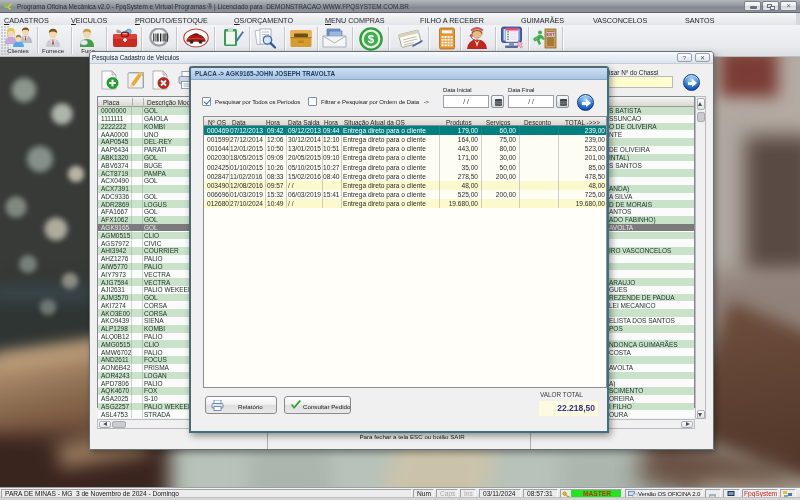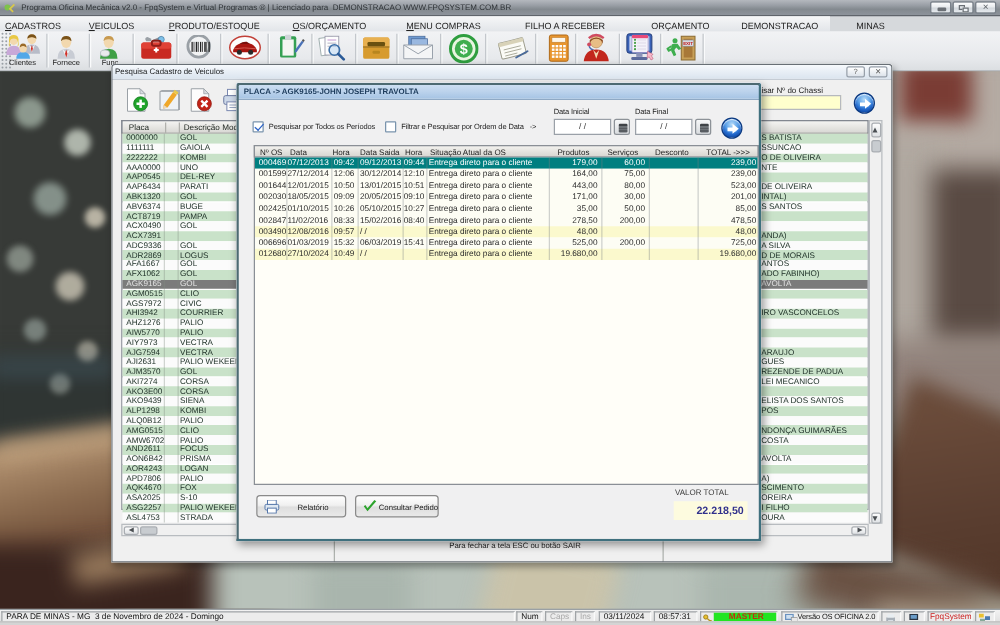--- a/index.html
+++ b/index.html
@@ -8,21 +8,21 @@
 #titlebar{position:absolute;left:0;top:0;width:800px;height:13px;
 background:linear-gradient(180deg,#b4b8be 0%,#9a9fa6 35%,#83898f 62%,#8d939b 100%);
 border-bottom:1px solid #5f646b}
 #titlebar .txt{position:absolute;left:17px;top:3px;font-size:6.4px;color:#2e3236;white-space:nowrap}
 #titlebar .ico{position:absolute;left:3px;top:1px;width:10px;height:10px}
 
 .wbtn{position:absolute;top:1px;width:17px;height:10px;border:1px solid #7a818a;border-radius:2px;
 background:linear-gradient(180deg,#fdfdfe 0%,#e8ebee 45%,#d3d8dd 55%,#e6eaee 100%);}
 .wbtn span{position:absolute;left:0;top:-1px;width:100%;text-align:center;font-size:7px;color:#43484e;line-height:11px}
 
-#menubar{position:absolute;left:0;top:13px;width:664px;height:12px;
+#menubar{position:absolute;left:0;top:13px;width:796px;height:12px;
 background:linear-gradient(180deg,#f6f7f8,#e2e5e9);font-size:7.2px;color:#222}
 #menubar span{position:absolute;top:2.5px;white-space:nowrap}
 #menubar u{text-decoration:underline}
 
 #toolbar{position:absolute;left:0;top:25px;width:800px;height:32px;
 background:linear-gradient(180deg,#f2f3f5 0%,#e7e9ec 70%,#dcdfe2 100%);
 border-bottom:1px solid #b9bdc2}
 .tsep{position:absolute;top:2px;height:27px;width:1px;background:#c3c7cc;box-shadow:1px 0 0 #fafbfc}
 .tlabel{position:absolute;top:23px;font-size:6px;color:#222;width:40px;text-align:center}
 .ticon{position:absolute;top:2px}
@@ -143,23 +143,23 @@
         <span style="font-size:8px;color:#5d6268;line-height:10px">×</span>
       </div>
   </div>
   <div id="menubar">
     <span style="left:4px"><u>C</u>ADASTROS</span>
     <span style="left:71px"><u>V</u>EICULOS</span>
     <span style="left:135px"><u>P</u>RODUTO/ESTOQUE</span>
     <span style="left:234px"><u>O</u>S/ORÇAMENTO</span>
     <span style="left:325px"><u>M</u>ENU COMPRAS</span>
     <span style="left:420px">FILHO A RECEBER</span>
-    <span style="left:521px">ORÇAMENTO</span>
-    <span style="left:593px">DEMONSTRACAO</span>
-    <span style="left:685px">MINAS</span>
+    <span style="left:521px">GUIMARÃES</span>
+    <span style="left:593px">VASCONCELOS</span>
+    <span style="left:685px">SANTOS</span>
   </div>
   <div id="toolbar">
     <svg style="position:absolute;left:0px;top:0px" width="10" height="31" viewBox="0 0 10 31">
         <circle cx="2" cy="2" r=".8" fill="#9aa0a6"></circle>
         <circle cx="5" cy="2" r=".8" fill="#9aa0a6"></circle>
         <circle cx="8" cy="2" r=".8" fill="#9aa0a6"></circle>
         <circle cx="2" cy="5" r=".8" fill="#9aa0a6"></circle>
         <circle cx="5" cy="5" r=".8" fill="#9aa0a6"></circle>
         <circle cx="8" cy="5" r=".8" fill="#9aa0a6"></circle>
         <circle cx="2" cy="8" r=".8" fill="#9aa0a6"></circle>

